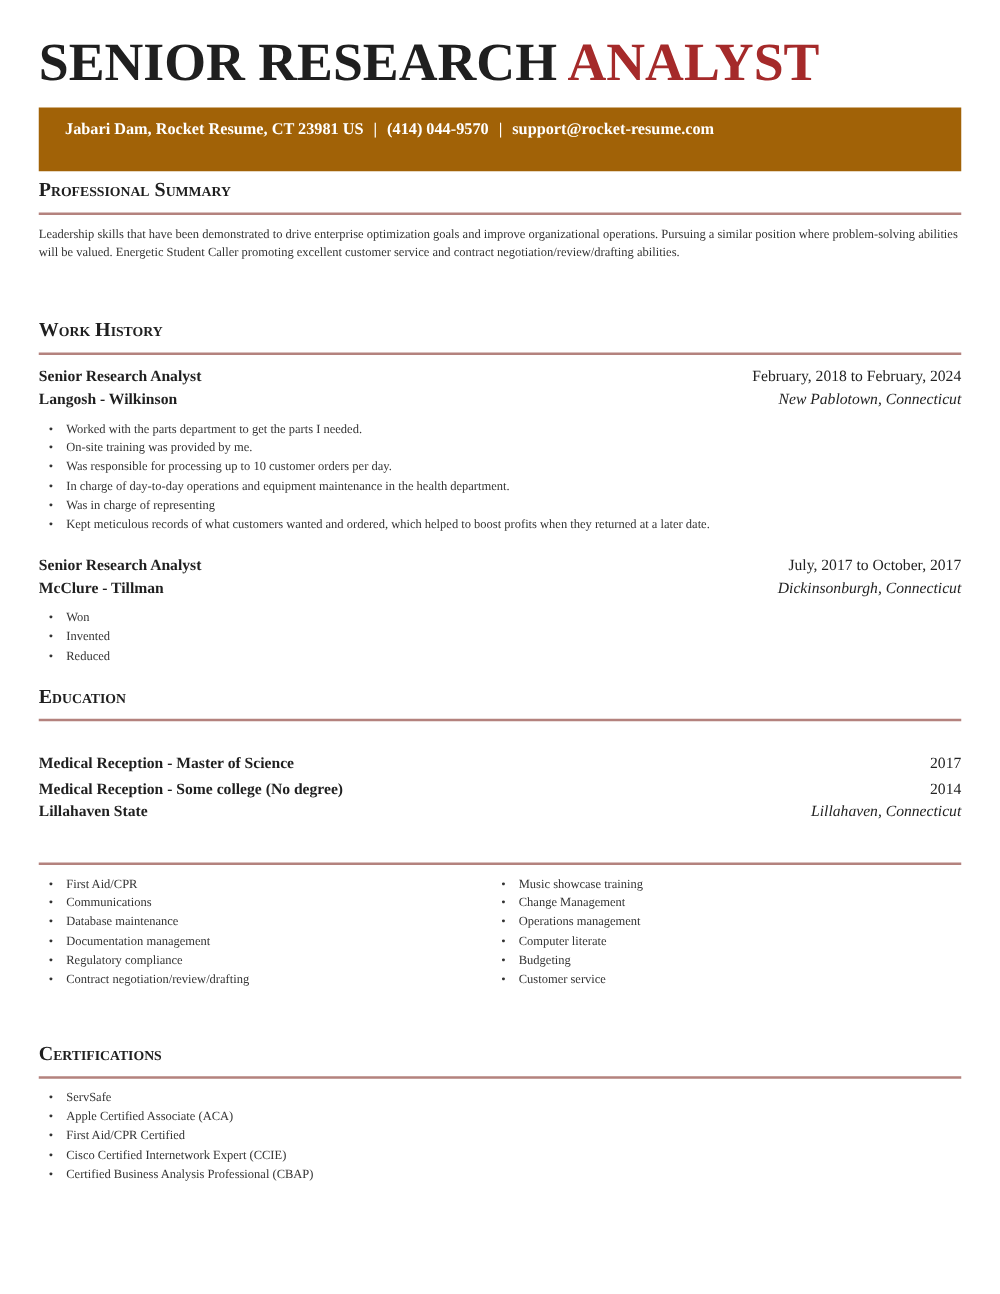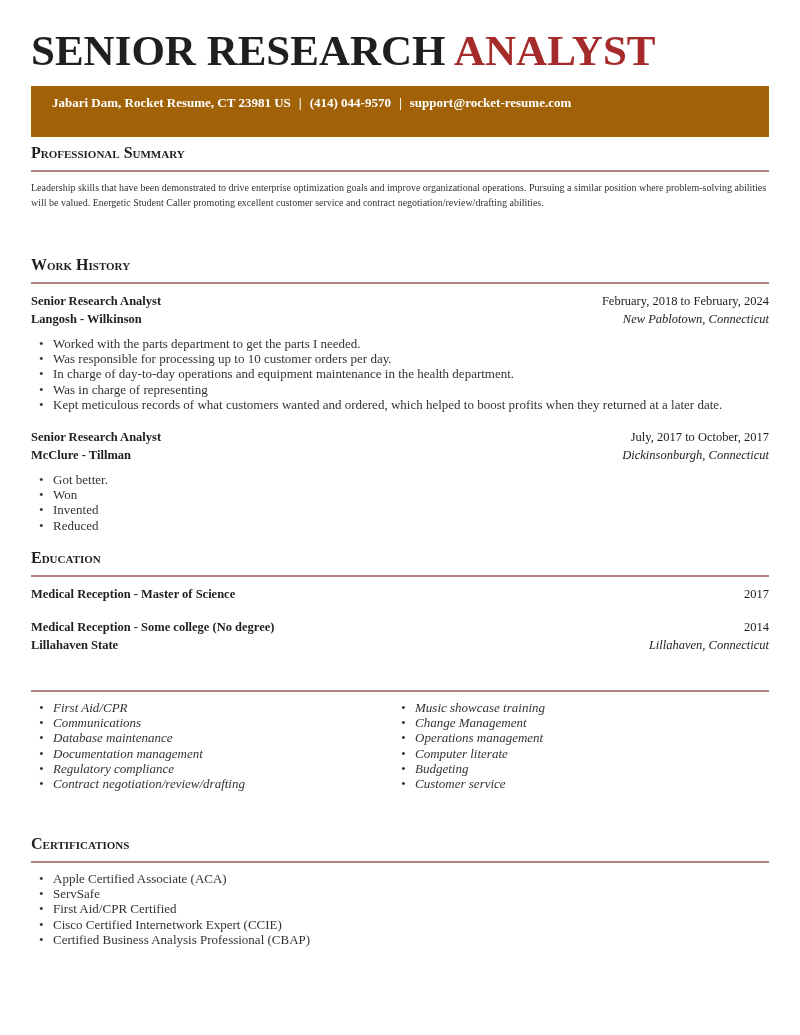--- a/index.html
+++ b/index.html
@@ -43,29 +43,29 @@
       margin-top: 8px;
     }
 
     .row { position: relative; height: 18px; font-size: 12.5px; line-height: 18px; }
     .row .left { position: absolute; left: 0; font-weight: bold; color: #1f1f1f; }
     .row .right { position: absolute; right: 0; color: #222222; }
     .row .right.italic { font-style: italic; }
 
     ul.bullets {
       margin: 0; padding: 0 0 0 22px; list-style: none;
-      font-size: 13px; line-height: 15.2px; color: #333333;
+      font-size: 10px; line-height: 15.2px; color: #333333;
     }
     ul.bullets li { position: relative; }
     ul.bullets li::before {
       content: "\2022"; position: absolute; left: -14px; top: 0; color: #333333;
     }
 
     .skills-cols { position: relative; margin-top: 8px; height: 95px; }
-    .skills-cols ul { position: absolute; top: 0; font-style: italic; }
+    .skills-cols ul { position: absolute; top: 0; }
     .skills-cols .col1 { left: 0; }
     .skills-cols .col2 { left: 362px; }
   </style>
 </head>
 <body>
 
 <div class="page">
 
   <div class="title">
     <span>SENIOR RESEARCH</span>
@@ -90,57 +90,57 @@
       <div class="row">
         <span class="left">Senior Research Analyst</span>
         <span class="right">February, 2018 to February, 2024</span>
       </div>
       <div class="row">
         <span class="left">Langosh - Wilkinson</span>
         <span class="right italic">New Pablotown, Connecticut</span>
       </div>
       <ul class="bullets" style="margin-top:8px;">
         <li>Worked with the parts department to get the parts I needed.</li>
+        <li>On-site training was provided by me.</li>
         <li>Was responsible for processing up to 10 customer orders per day.</li>
         <li>In charge of day-to-day operations and equipment maintenance in the health department.</li>
         <li>Was in charge of representing</li>
         <li>Kept meticulous records of what customers wanted and ordered, which helped to boost profits when they returned at a later date.</li>
       </ul>
     </div>
 
     <div style="margin-top:16px;">
       <div class="row">
         <span class="left">Senior Research Analyst</span>
         <span class="right">July, 2017 to October, 2017</span>
       </div>
       <div class="row">
         <span class="left">McClure - Tillman</span>
         <span class="right italic">Dickinsonburgh, Connecticut</span>
       </div>
       <ul class="bullets" style="margin-top:8px;">
-        <li>Got better.</li>
         <li>Won</li>
         <li>Invented</li>
         <li>Reduced</li>
       </ul>
     </div>
   </div>
 
   <div class="section" style="top:545px;">
     <h2 class="section-heading">Education</h2>
     <div class="rule"></div>
 
-    <div style="margin-top:8px;">
+    <div style="margin-top:24px;">
       <div class="row">
         <span class="left">Medical Reception - Master of Science</span>
         <span class="right">2017</span>
       </div>
     </div>
 
-    <div style="margin-top:15px;">
+    <div style="margin-top:3px;">
       <div class="row">
         <span class="left">Medical Reception - Some college (No degree)</span>
         <span class="right">2014</span>
       </div>
       <div class="row">
         <span class="left">Lillahaven State</span>
         <span class="right italic">Lillahaven, Connecticut</span>
       </div>
     </div>
   </div>
@@ -164,21 +164,21 @@
         <li>Budgeting</li>
         <li>Customer service</li>
       </ul>
     </div>
   </div>
 
   <div class="section" style="top:831px;">
     <h2 class="section-heading">Certifications</h2>
     <div class="rule"></div>
     <ul class="bullets" style="margin-top:8px;">
+      <li>ServSafe</li>
       <li>Apple Certified Associate (ACA)</li>
-      <li>ServSafe</li>
       <li>First Aid/CPR Certified</li>
       <li>Cisco Certified Internetwork Expert (CCIE)</li>
       <li>Certified Business Analysis Professional (CBAP)</li>
     </ul>
   </div>
 
 </div>
 
 </body></html>

